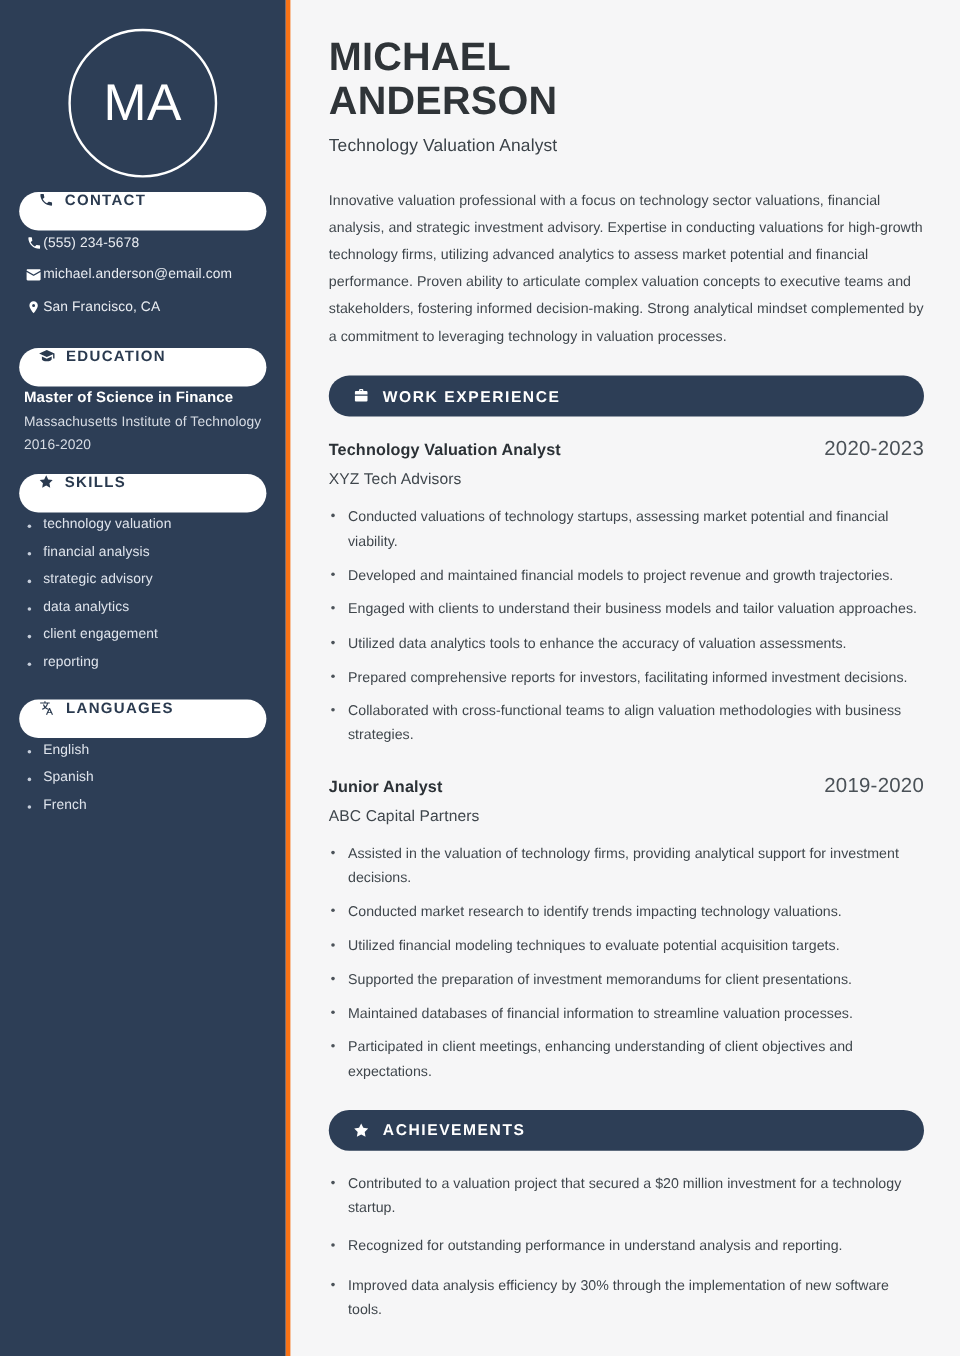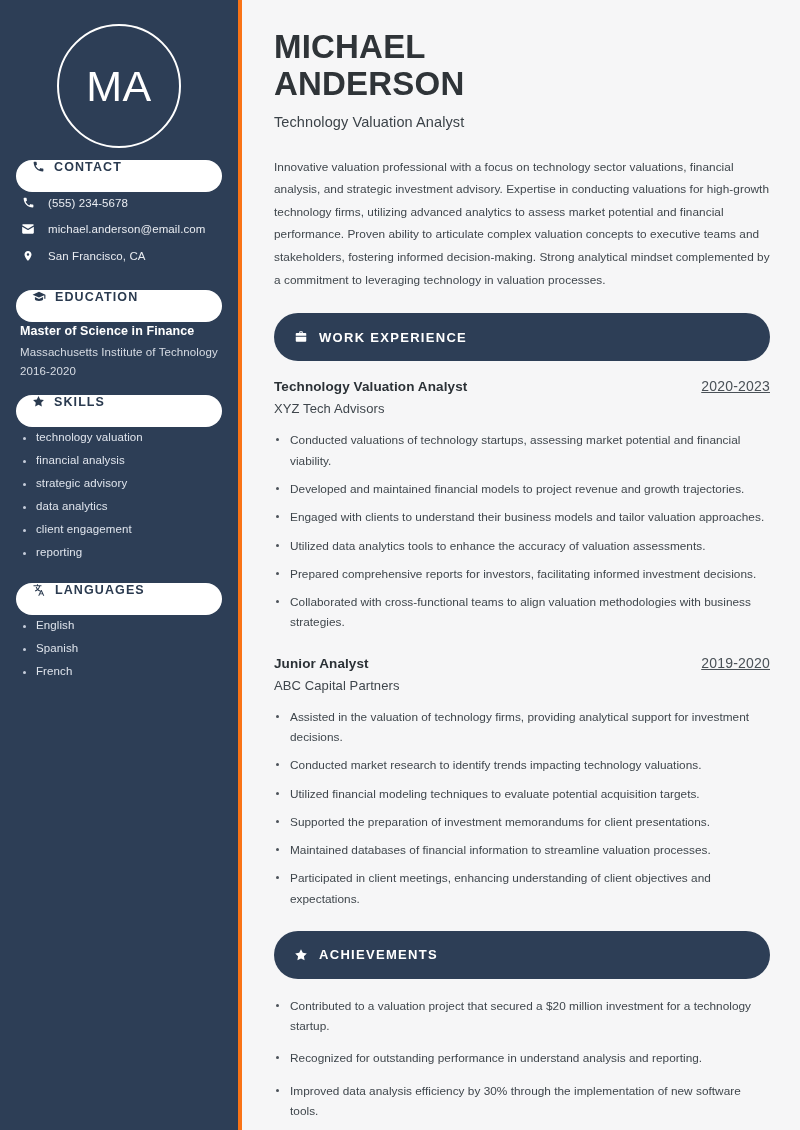--- a/index.html
+++ b/index.html
@@ -71,21 +71,20 @@
     text-transform: uppercase;
     white-space: nowrap;
   }
   .pill .icn { display: flex; align-items: center; }
   .pill .icn svg { display: block; }
 
   .contact-list { padding: 4px 2px 0 4px; }
   .contact-row {
     display: flex;
     align-items: center;
-    gap: 12px;
     margin-bottom: 13px;
   }
   .contact-row .icn { width: 16px; display: flex; justify-content: center; }
   .contact-row .txt {
     font-size: 11.5px;
     color: #e9ecf1;
     letter-spacing: 0.1px;
   }
 
   .edu-block { padding: 2px 4px 0 4px; }
@@ -156,21 +155,21 @@
     color: #3f464c;
     letter-spacing: 0.05px;
     text-align: left;
   }
 
   .bar {
     margin-top: 22px;
     margin-bottom: 17px;
     background: #2d3e56;
     border-radius: 999px;
-    height: 48px;
+    height: 34px;
     display: flex;
     align-items: center;
     gap: 11px;
     padding: 0 20px;
     color: #ffffff;
   }
   .bar .bar-label {
     font-size: 13px;
     font-weight: 700;
     letter-spacing: 1.3px;
@@ -185,25 +184,24 @@
     justify-content: space-between;
     align-items: baseline;
   }
   .job-role {
     font-size: 13.5px;
     font-weight: 700;
     color: #2b3136;
     letter-spacing: 0.1px;
   }
   .job-dates {
-    font-size: 14px;
+    font-size: 17px;
     color: #4a5157;
     white-space: nowrap;
     letter-spacing: 0.2px;
-    text-decoration: underline;
   }
   .job-company {
     margin-top: 7px;
     font-size: 13px;
     color: #3f464c;
     letter-spacing: 0.1px;
   }
 
   .main-ul { list-style: none; margin-top: 14px; }
   .main-ul li {

